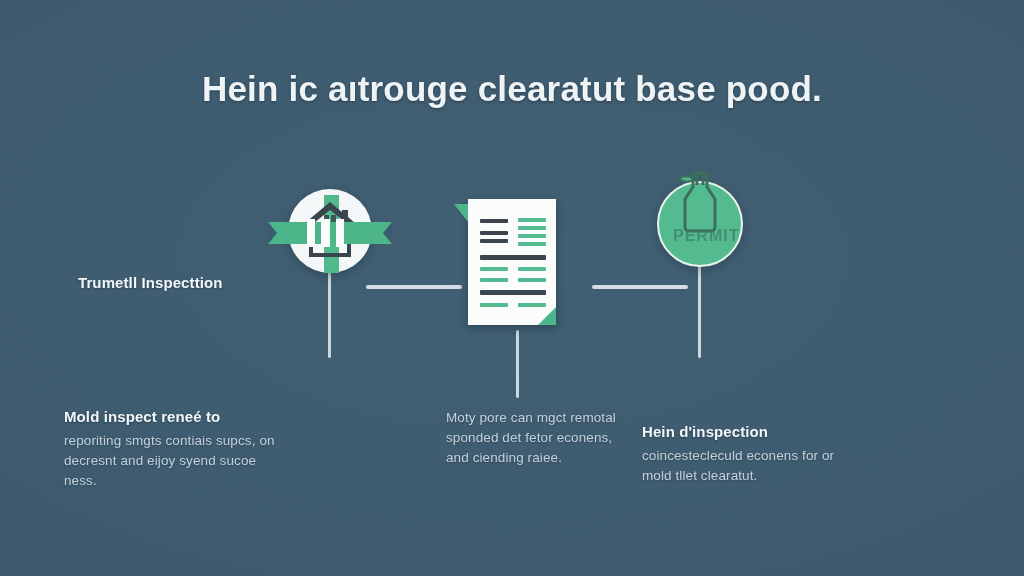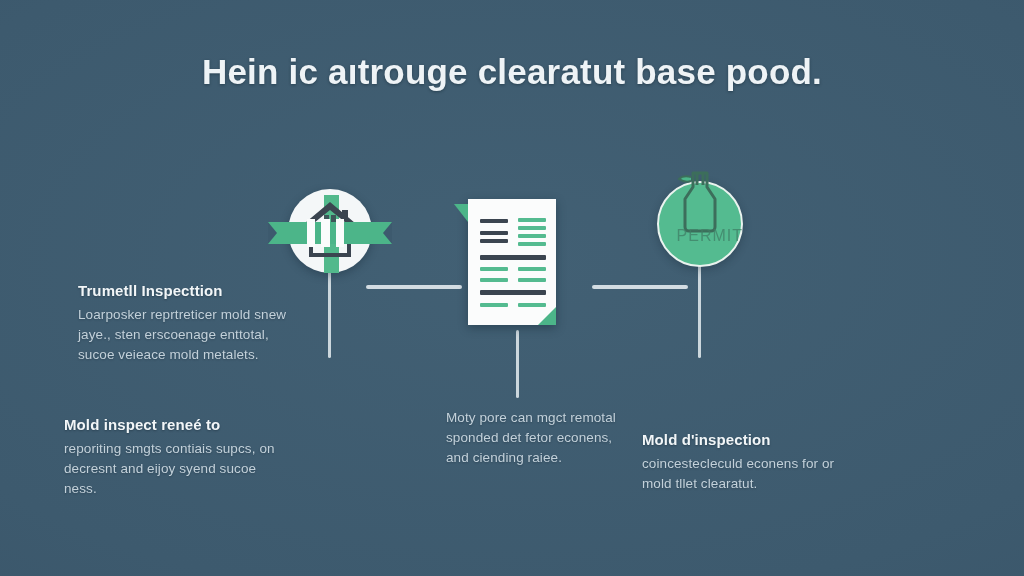--- a/index.html
+++ b/index.html
@@ -22,21 +22,21 @@
     height: 576px;
     background:
       radial-gradient(ellipse 120% 110% at 50% 45%, #426074 0%, #3d5a6e 55%, #385266 100%);
     overflow: hidden;
   }
 
   
   .title {
     position: absolute;
     left: 0;
-    top: 52px;
+    top: 69px;
     width: 1024px;
     text-align: center;
     color: #eef3f6;
     font-size: 35px;
     font-weight: bold;
     letter-spacing: 0.2px;
     text-shadow: 0 1px 3px rgba(14, 30, 42, 0.45);
   }
 
   
@@ -168,35 +168,35 @@
   }
   .permit-glyph {
     position: absolute;
     left: 18px;
     top: -12px;
     width: 50px;
     height: 74px;
   }
   .permit-text {
     position: absolute;
-    left: 0;
+    left: 16px;
     top: 46px;
     width: 86px;
-    text-align: right;
+    text-align: left;
     color: #3f7f66;
     font-size: 16px;
-    font-weight: normal;
+    font-weight: bold;
     letter-spacing: 1px;
     opacity: 0.75;
   }
 
   
   .block { position: absolute; }
   .block h3 {
-    margin: 8px 0 6px 0;
+    margin: 0 0 6px 0;
     color: #f2f6f8;
     font-size: 15px;
     font-weight: bold;
     letter-spacing: 0.1px;
     text-shadow: 0 1px 2px rgba(14, 30, 42, 0.4);
   }
   .block p {
     margin: 0;
     color: #c3d1da;
     font-size: 13.5px;
@@ -273,31 +273,30 @@
     <svg class="permit-glyph" viewBox="0 0 50 74">
       <path d="M18 4 h14 v14 l8 12 v28 a4 4 0 0 1 -4 4 h-22 a4 4 0 0 1 -4 -4 v-28 l8 -12 z" fill="none" stroke="#3c6e5b" stroke-width="3" stroke-linejoin="round"></path>
       <path d="M22 4 v12 M28 4 v12" stroke="#3c6e5b" stroke-width="3"></path>
       <path d="M16 8 q-8 -2 -12 2 q6 4 12 2" fill="#4cb589" stroke="#3c6e5b" stroke-width="2"></path>
     </svg>
     <div class="permit-text">PERMIT</div>
   </div>
 
   <div class="block" id="b-top-left">
     <h3>Trumetll Inspecttion</h3>
-    <p>Loarposker reprtreticer mold snew jaye., sten erscoenage enttotal, sucoe veieace mold metalets.</p>
   </div>
 
 
   <div class="block" id="b-bot-left">
     <h3>Mold inspect reneé to</h3>
     <p>reporiting smgts contiais supcs, on decresnt and eijoy syend sucoe ness.</p>
   </div>
 
   <div class="block" id="b-bot-center">
     <p>Moty pore can mgct remotal sponded det fetor econens, and ciending raiee.</p>
   </div>
 
   <div class="block" id="b-bot-right">
-    <h3>Mold d'inspection</h3>
+    <h3>Hein d'inspection</h3>
     <p>coincestecleculd econens for or mold tllet clearatut.</p>
   </div>
 
 </div>
 
 </body></html>

